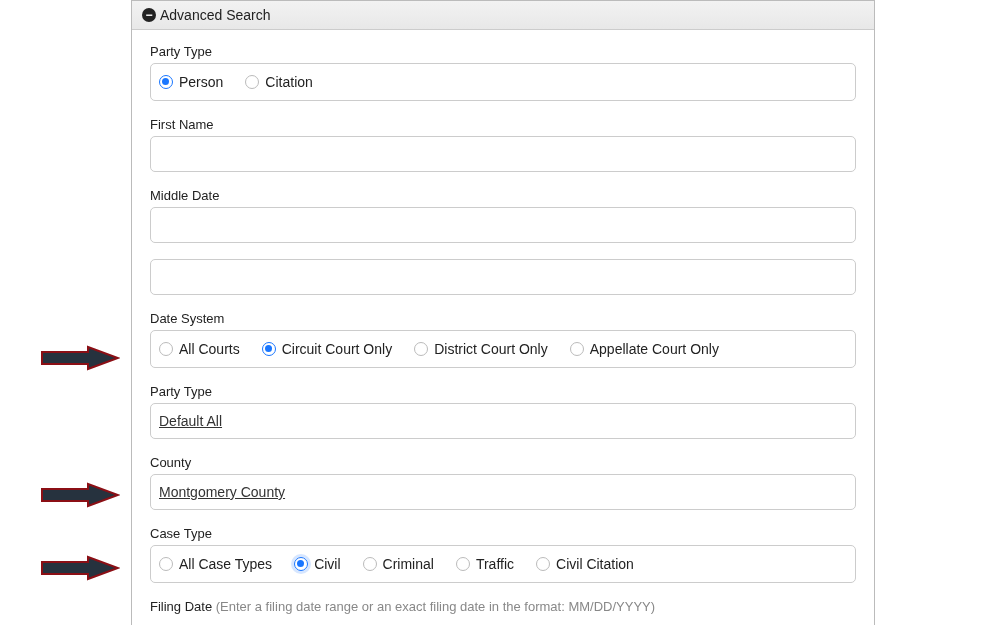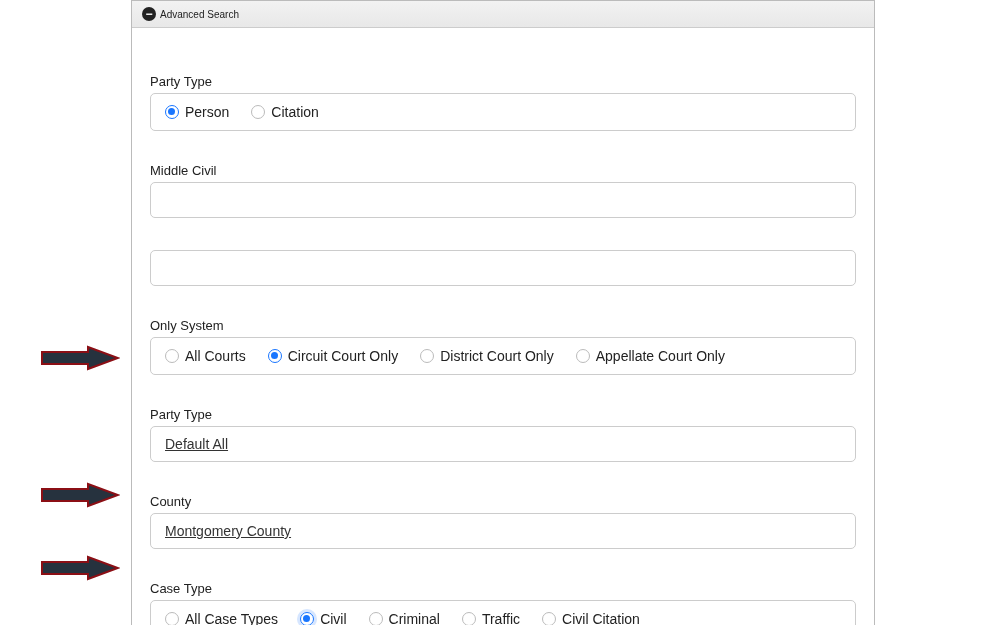--- a/index.html
+++ b/index.html
@@ -35,47 +35,46 @@
     background: #222;
     color: #fff;
     display: inline-flex;
     align-items: center;
     justify-content: center;
     font-size: 12px;
     font-weight: bold;
     line-height: 1;
   }
   .panel-title {
-    font-size: 10px;
+    font-size: 14px;
     font-weight: normal;
     color: #222;
   }
   .panel-body {
     padding: 14px 18px 0 18px;
     background: #fff;
   }
   .form-group {
     margin-bottom: 16px;
-    margin-top: 32px;
   }
   .form-label {
     display: block;
     font-size: 13px;
     color: #222;
     margin-bottom: 4px;
   }
   .form-label .hint {
     color: #888;
     font-weight: normal;
   }
   .text-input, .select-input, .radio-container {
     width: 100%;
     border: 1px solid #ccc;
     border-radius: 5px;
-    padding: 8px 14px;
+    padding: 8px 8px;
     font-size: 14px;
     background: #fff;
     color: #333;
   }
   .text-input {
     height: 36px;
   }
   .select-input {
     height: 36px;
     display: flex;
@@ -148,32 +147,36 @@
           <span class="radio-circle selected"></span>
           <span class="radio-label">Person</span>
         </span>
         <span class="radio-opt">
           <span class="radio-circle"></span>
           <span class="radio-label">Citation</span>
         </span>
       </div>
     </div>
 
-
-    <div class="form-group">
-      <label class="form-label">Middle Civil</label>
+    <div class="form-group">
+      <label class="form-label">First Name</label>
       <input class="text-input" type="text" value="" style="">
     </div>
 
     <div class="form-group">
+      <label class="form-label">Middle Date</label>
       <input class="text-input" type="text" value="" style="">
     </div>
 
     <div class="form-group">
-      <label class="form-label">Only System</label>
+      <input class="text-input" type="text" value="" style="">
+    </div>
+
+    <div class="form-group">
+      <label class="form-label">Date System</label>
       <div class="radio-container">
         <span class="radio-opt">
           <span class="radio-circle"></span>
           <span class="radio-label">All Courts</span>
         </span>
         <span class="radio-opt">
           <span class="radio-circle selected"></span>
           <span class="radio-label">Circuit Court Only</span>
         </span>
         <span class="radio-opt">

